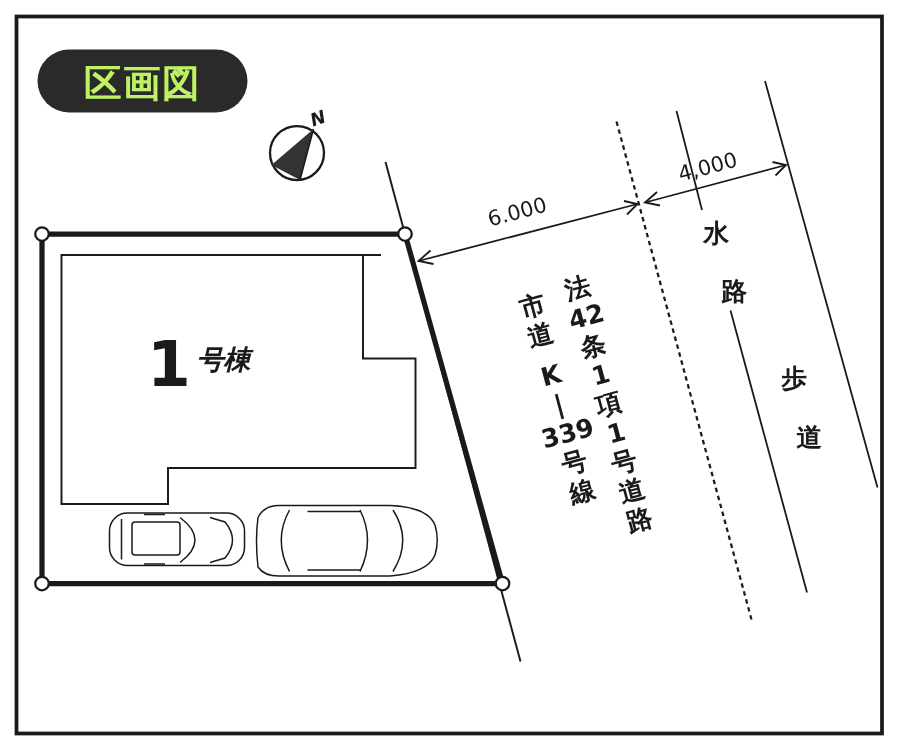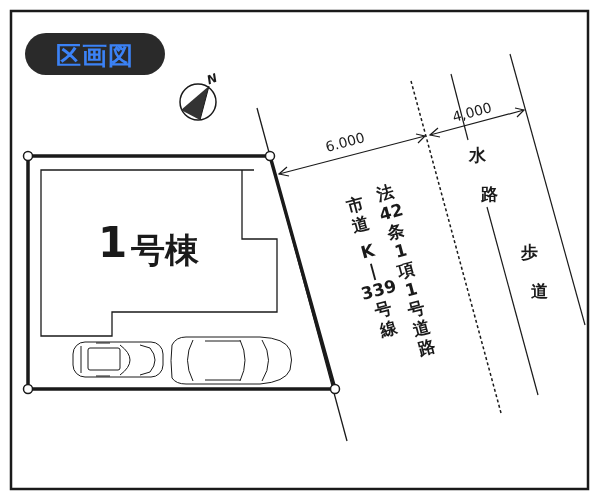--- a/index.html
+++ b/index.html
@@ -2,21 +2,21 @@
 <html><head>
 <meta charset="utf-8">
 <style>
   html, body { margin: 0; padding: 0; background: #ffffff; }
   body { width: 600px; height: 502px; position: relative; overflow: hidden;
          font-family: "DejaVu Sans", "Liberation Sans", sans-serif; }
   #canvas { position: absolute; left: 0; top: 0; width: 600px; height: 502px; }
   .title-pill { position: absolute; left: 25px; top: 33px; width: 140px; height: 42px;
                 background: #2a2a2a; border-radius: 21px; }
   .title-text { position: absolute; left: 0; right: 0; top: 6px; text-align: center;
-                color: #3b82f6; font-weight: bold; font-size: 25px; letter-spacing: 1px;
+                color: #bef264; font-weight: bold; font-size: 25px; letter-spacing: 1px;
                 font-family: "DejaVu Sans", sans-serif; }
   .label { position: absolute; color: #1a1a1a; font-weight: bold;
            font-family: "DejaVu Sans", sans-serif; }
   .vtext { position: absolute; color: #1a1a1a; font-weight: bold; font-size: 17px;
            line-height: 20px; width: 22px; text-align: center;
            font-family: "DejaVu Sans", sans-serif; }
   .vtext span { display: block; }
 </style>
 </head>
 <body>
@@ -79,21 +79,21 @@
   </g>
 </svg>
 
 <div class="title-pill">
   <div class="title-text">区画図</div>
 </div>
 
 <div class="label" style="left:207px; top:72px; font-size:12px; font-style:italic; transform:rotate(-20deg);">N</div>
 
 <div class="label" style="left:98px; top:218px; font-size:42px;">1</div>
-<div class="label" style="left:131px; top:228px; font-size:34px;">号棟</div>
+<div class="label" style="left:131px; top:228px; font-size:18px;font-style:italic;">号棟</div>
 
 <div class="label" style="left:325px; top:134px; font-size:14px; font-weight:normal; transform:rotate(-15deg);">6.000</div>
 <div class="label" style="left:452px; top:104px; font-size:14px; font-weight:normal; transform:rotate(-15deg);">4,000</div>
 
 <div class="vtext" style="left:342px; top:198px; transform:rotate(-15deg); transform-origin:top left;">
   <span>市</span>
   <span>道</span>
   <span style="height:8px;"></span>
   <span>K</span>
   <span>|</span>

